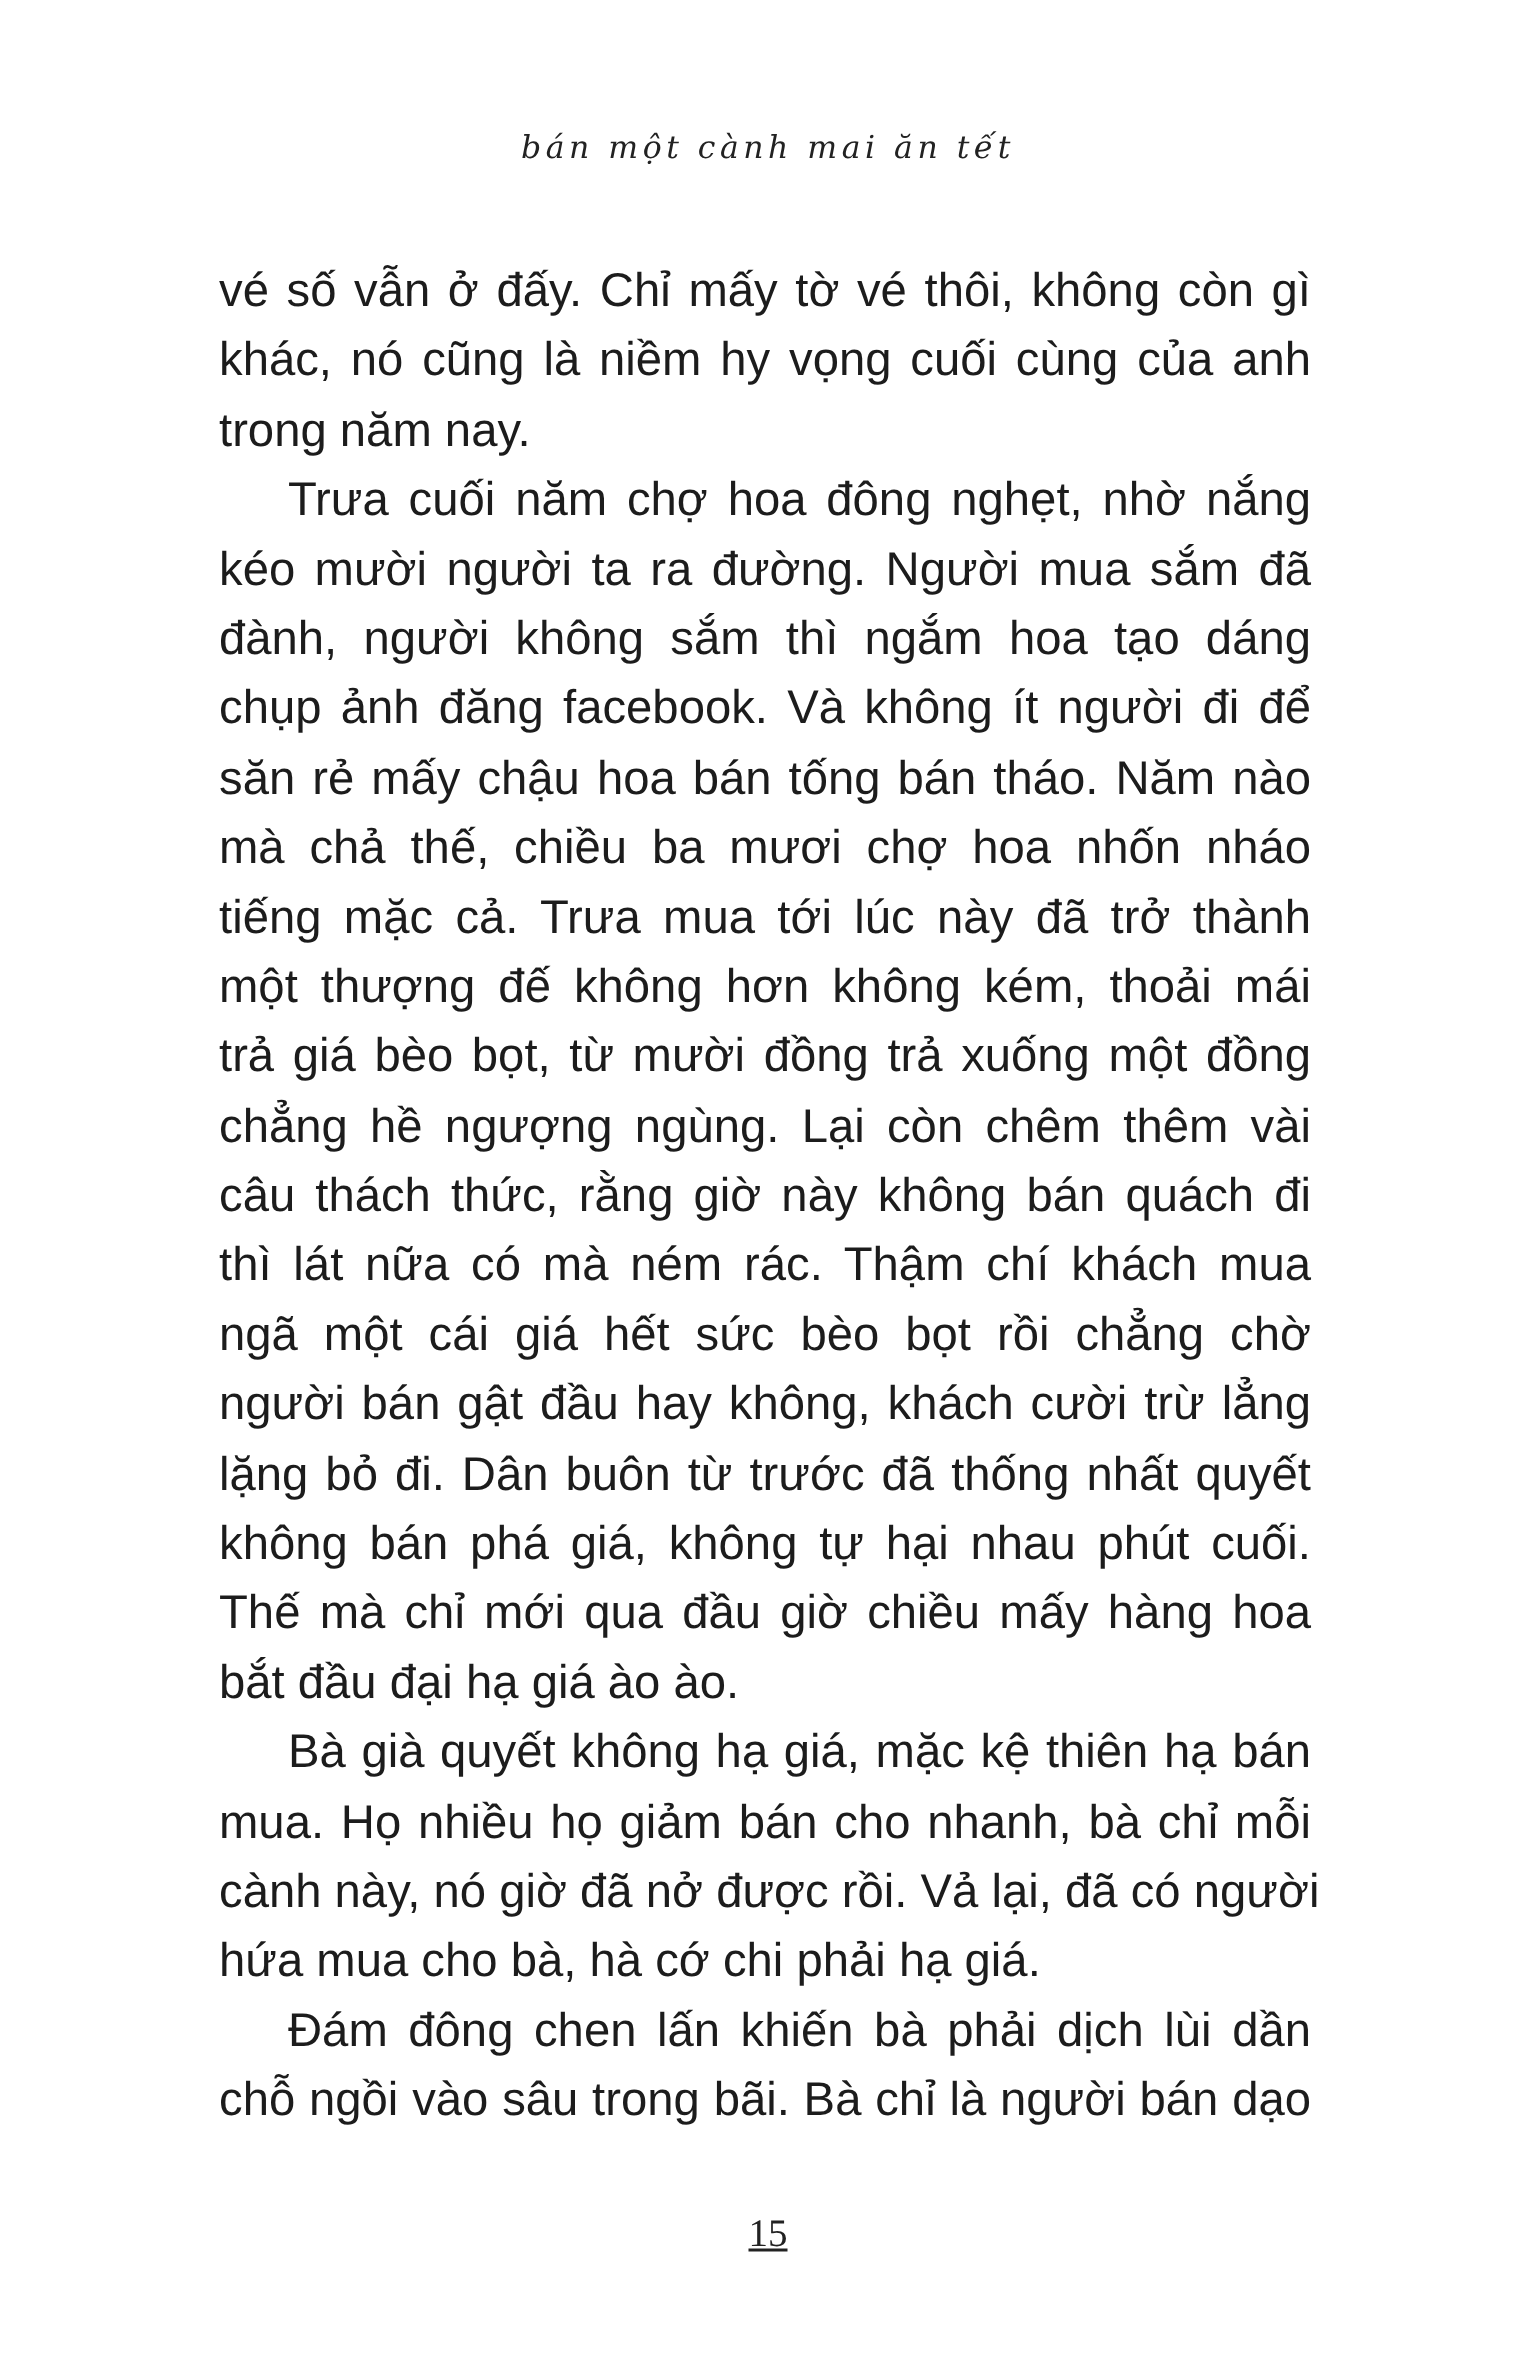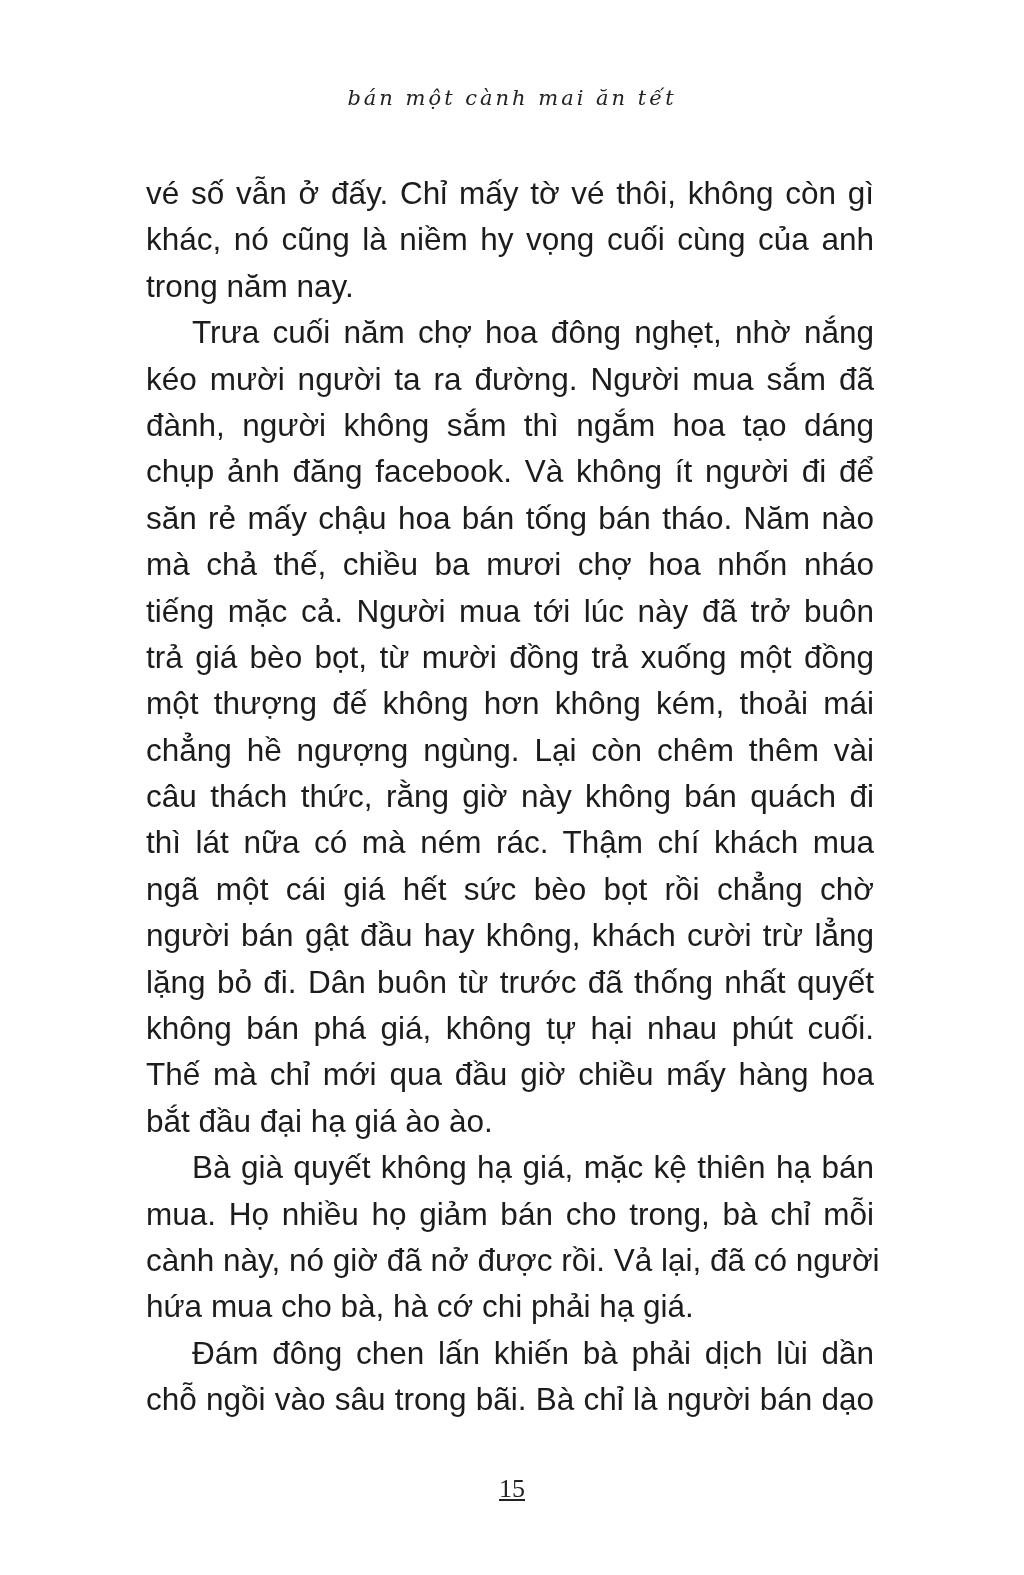--- a/index.html
+++ b/index.html
@@ -37,37 +37,37 @@
       <span class="line last">trong năm nay.</span>
     </div>
 
     <div>
       <span class="line indent">Trưa cuối năm chợ hoa đông nghẹt, nhờ nắng</span>
       <span class="line">kéo mười người ta ra đường. Người mua sắm đã</span>
       <span class="line">đành, người không sắm thì ngắm hoa tạo dáng</span>
       <span class="line">chụp ảnh đăng facebook. Và không ít người đi để</span>
       <span class="line">săn rẻ mấy chậu hoa bán tống bán tháo. Năm nào</span>
       <span class="line">mà chả thế, chiều ba mươi chợ hoa nhốn nháo</span>
-      <span class="line">tiếng mặc cả. Người mua tới lúc này đã trở buôn</span>
+      <span class="line">tiếng mặc cả. Trưa mua tới lúc này đã trở thành</span>
+      <span class="line">một thượng đế không hơn không kém, thoải mái</span>
       <span class="line">trả giá bèo bọt, từ mười đồng trả xuống một đồng</span>
-      <span class="line">một thượng đế không hơn không kém, thoải mái</span>
       <span class="line">chẳng hề ngượng ngùng. Lại còn chêm thêm vài</span>
       <span class="line">câu thách thức, rằng giờ này không bán quách đi</span>
       <span class="line">thì lát nữa có mà ném rác. Thậm chí khách mua</span>
       <span class="line">ngã một cái giá hết sức bèo bọt rồi chẳng chờ</span>
       <span class="line">người bán gật đầu hay không, khách cười trừ lẳng</span>
       <span class="line">lặng bỏ đi. Dân buôn từ trước đã thống nhất quyết</span>
       <span class="line">không bán phá giá, không tự hại nhau phút cuối.</span>
       <span class="line">Thế mà chỉ mới qua đầu giờ chiều mấy hàng hoa</span>
       <span class="line last">bắt đầu đại hạ giá ào ào.</span>
     </div>
 
     <div>
       <span class="line indent">Bà già quyết không hạ giá, mặc kệ thiên hạ bán</span>
-      <span class="line">mua. Họ nhiều họ giảm bán cho trong, bà chỉ mỗi</span>
+      <span class="line">mua. Họ nhiều họ giảm bán cho nhanh, bà chỉ mỗi</span>
       <span class="line">cành này, nó giờ đã nở được rồi. Vả lại, đã có người</span>
       <span class="line last">hứa mua cho bà, hà cớ chi phải hạ giá.</span>
     </div>
 
     <div>
       <span class="line indent">Đám đông chen lấn khiến bà phải dịch lùi dần</span>
       <span class="line">chỗ ngồi vào sâu trong bãi. Bà chỉ là người bán dạo</span>
     </div>
   </div>
 

